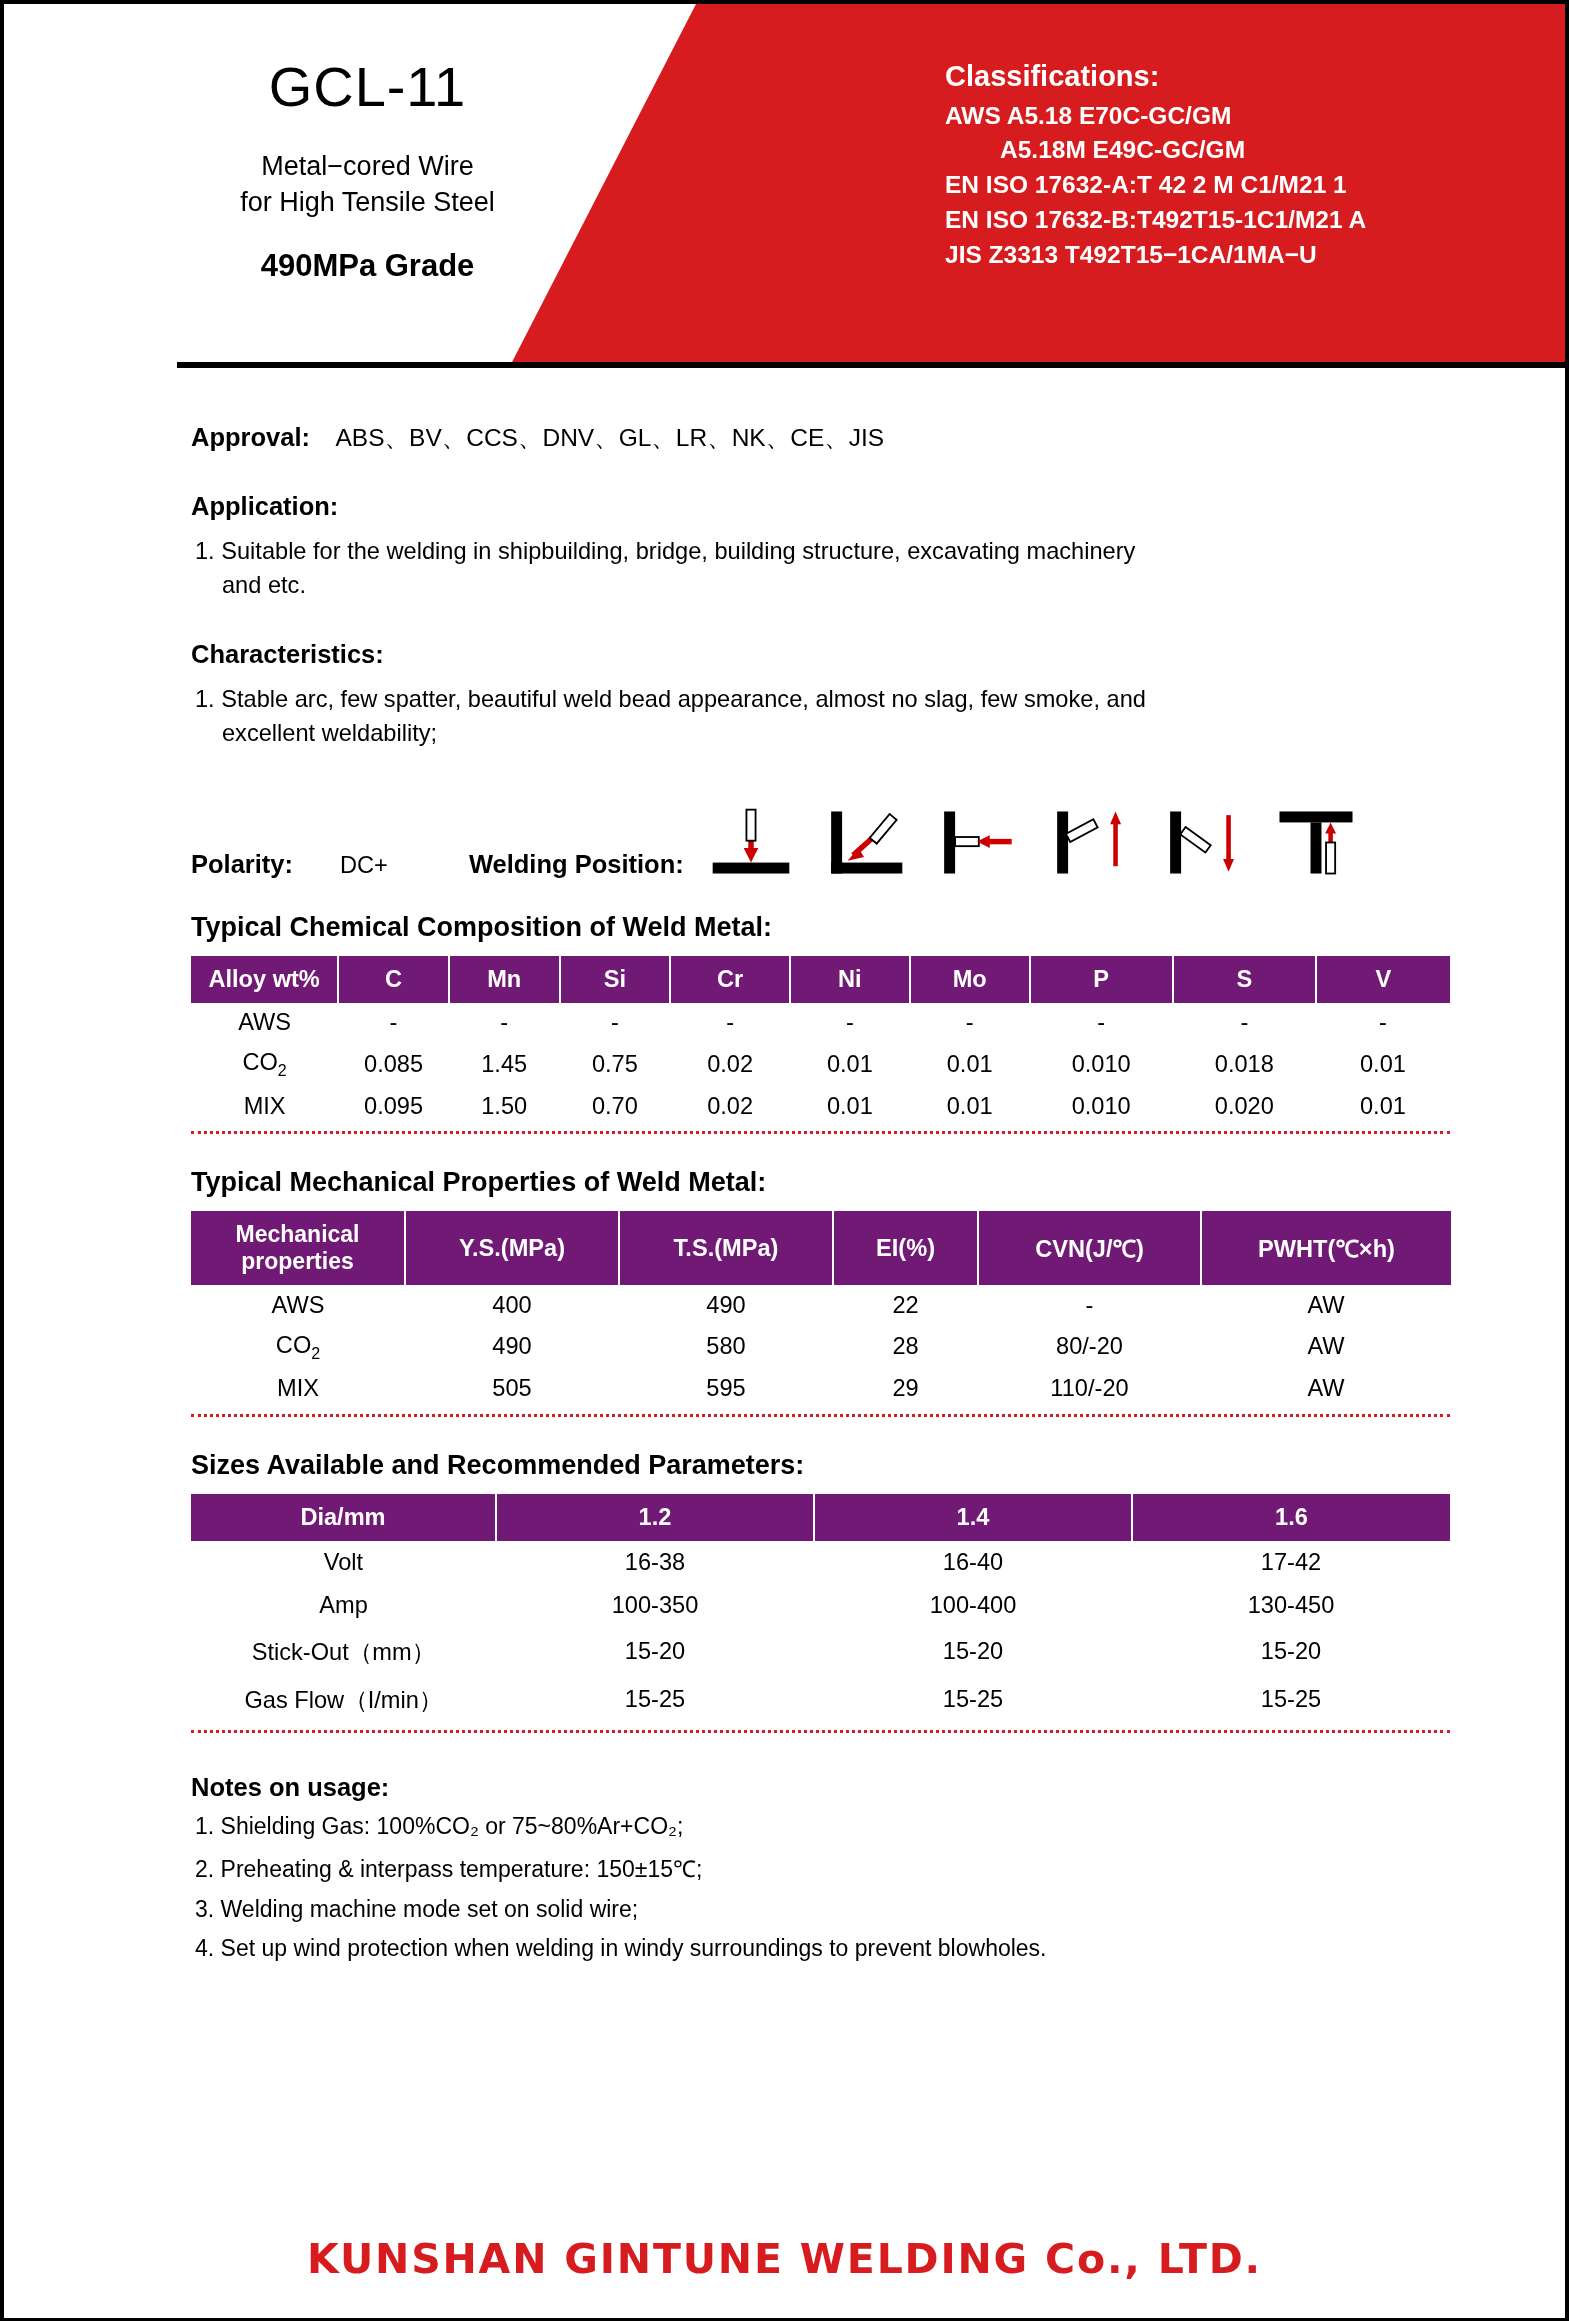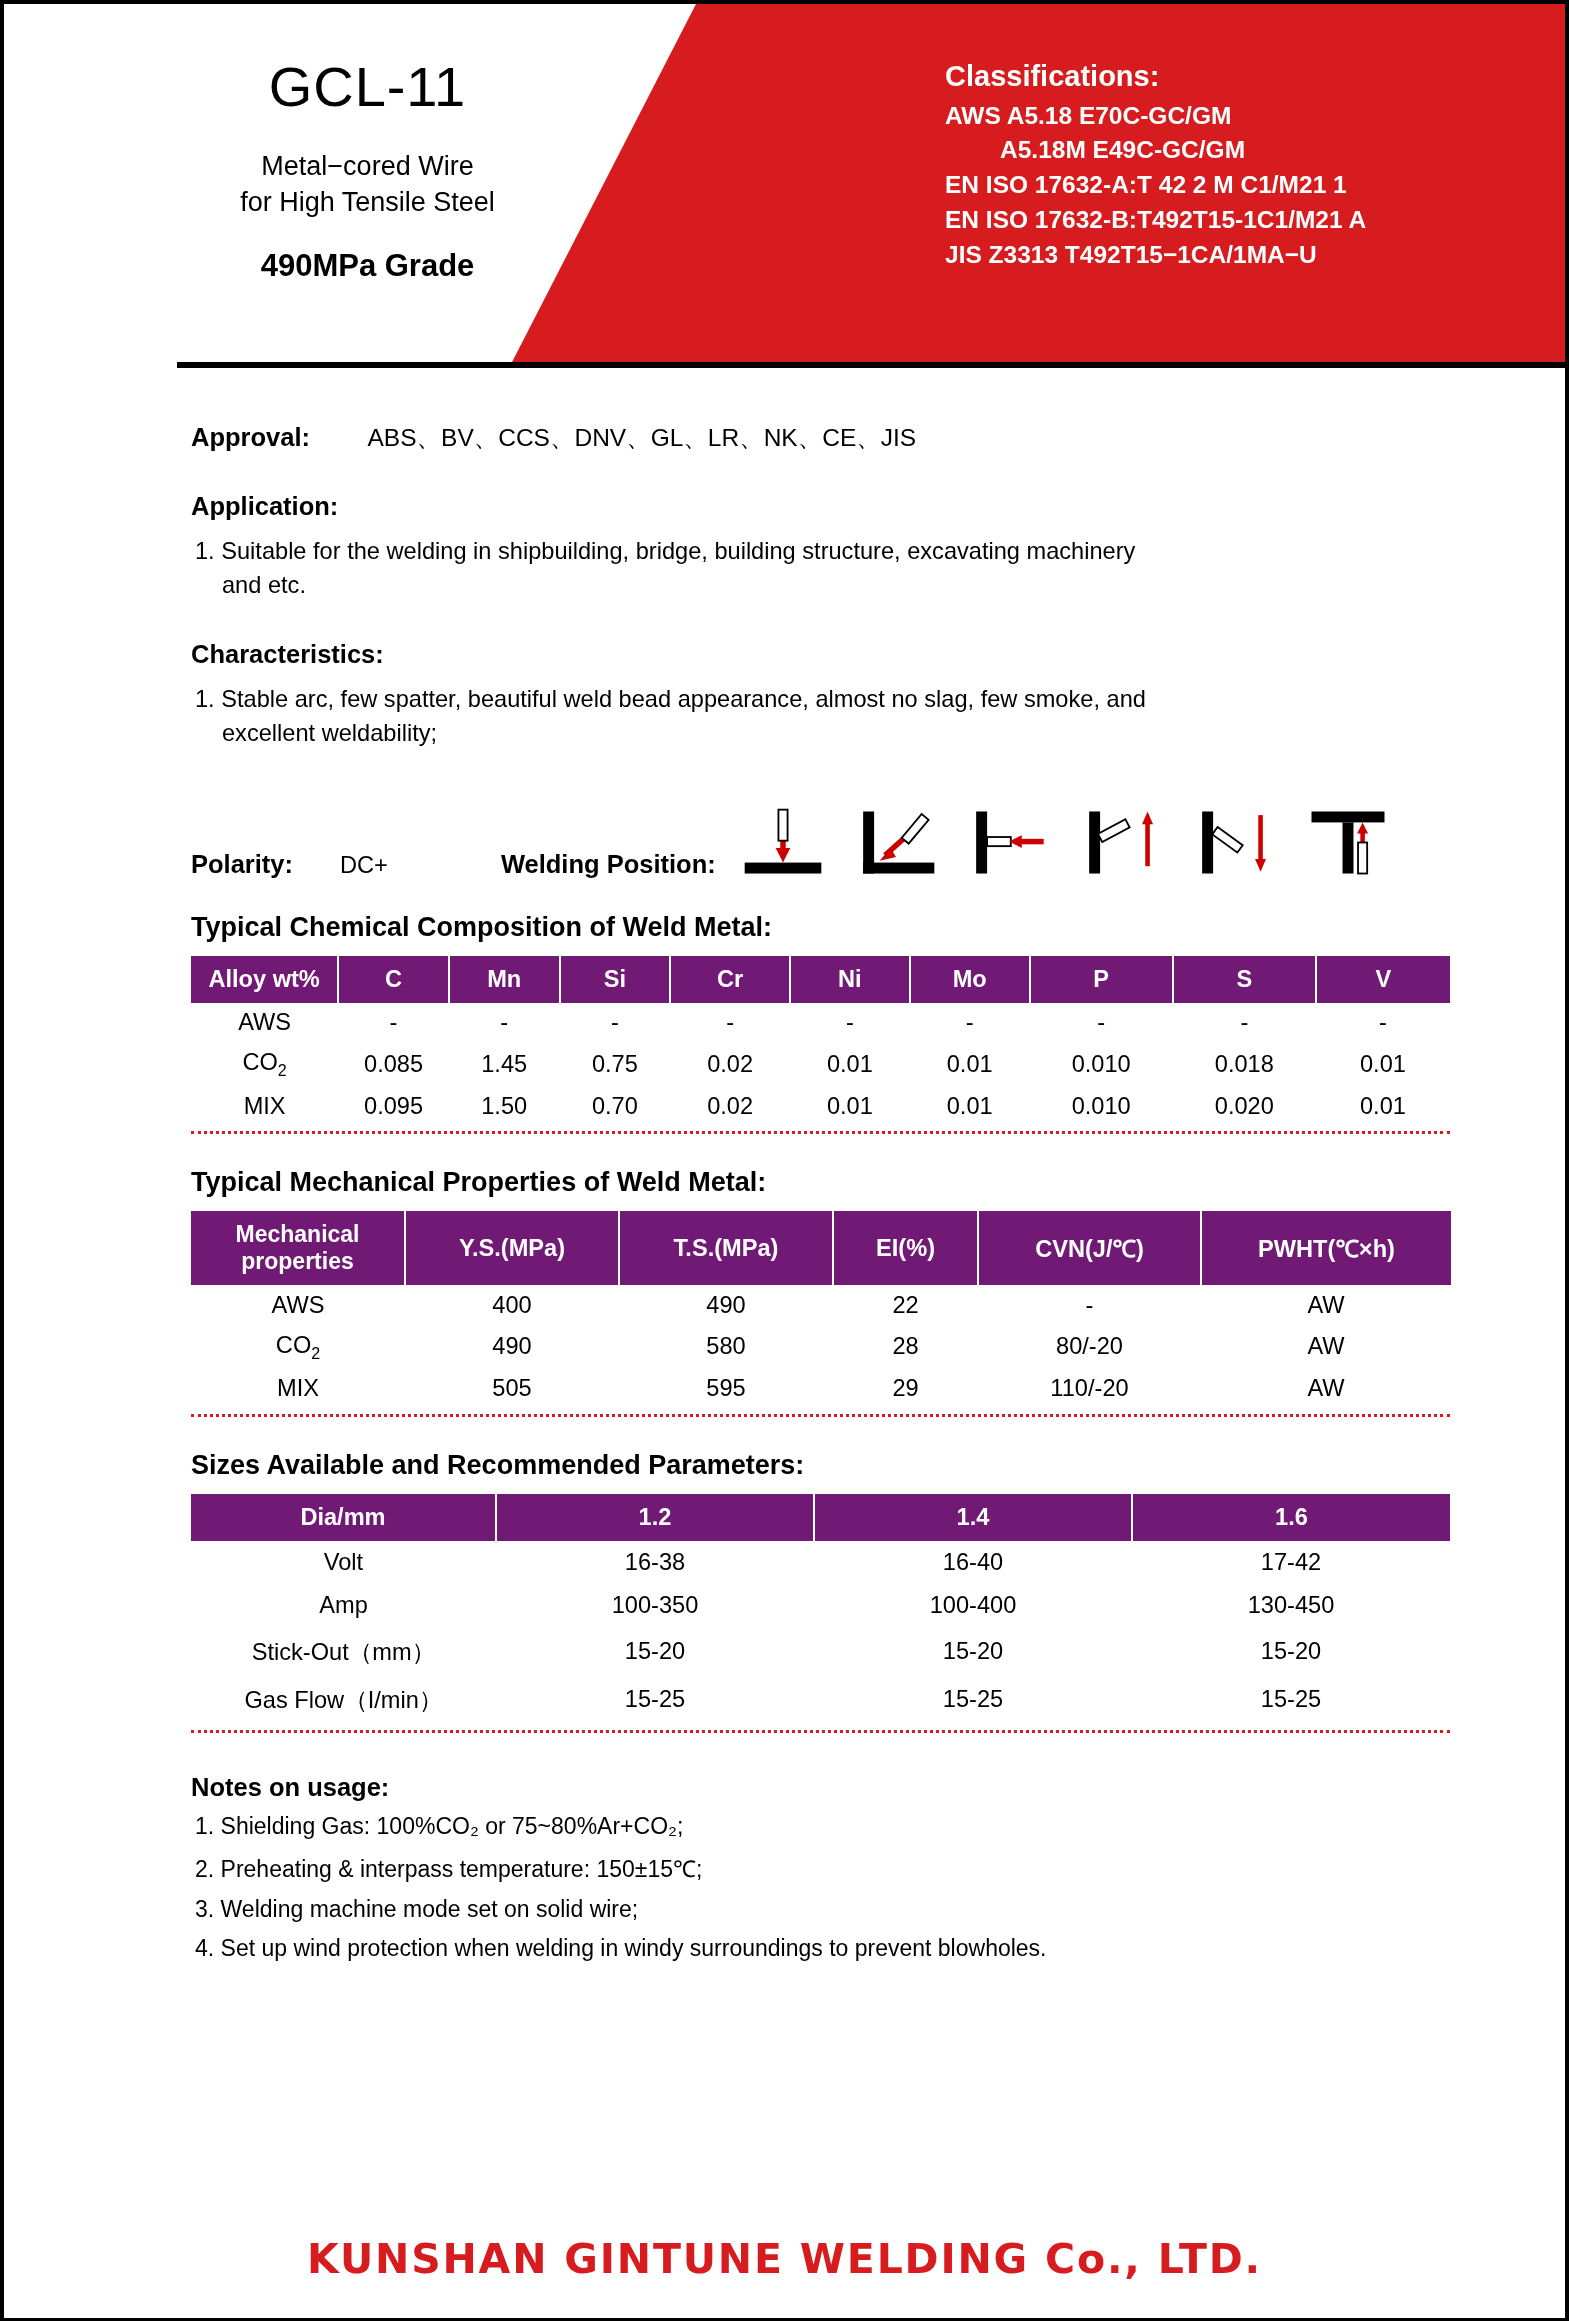--- a/index.html
+++ b/index.html
@@ -95,21 +95,20 @@
   .body {
     position: relative;
     padding: 0 32px 0 32px;
   }
   .row-approval {
     margin-top: 53px;
     margin-left: 155px;
     font-size: 24.5px;
     display: flex;
     align-items: baseline;
-    gap: 32px;
   }
   .row-approval .lbl {
     font-weight: bold;
     font-size: 25.5px;
     margin-right: 25.5px;
   }
   .sec-head {
     margin-left: 155px;
     margin-top: 38px;
     font-size: 25.5px;
@@ -126,21 +125,21 @@
   
   .polarity-row {
     margin-top: 47px;
     margin-left: 155px;
     display: flex;
     align-items: flex-end;
     height: 82px;
   }
   .polarity-row .lbl { font-size: 25.5px; font-weight: bold; }
   .polarity-row .val { font-size: 23.6px; margin-left: 47px; }
-  .polarity-row .wp { font-size: 25.5px; font-weight: bold; margin-left: 113px; }
+  .polarity-row .wp { font-size: 25.5px; font-weight: bold; margin-left: 81px; }
   .pos-icons { display: flex; align-items: flex-end; margin-left: 25.5px; gap: 29px; }
   .pos-icons svg { display: block; }
   
   .tbl-title {
     margin-left: 155px;
     margin-top: 33px;
     font-size: 27px;
     font-weight: bold;
   }
   table.data {

